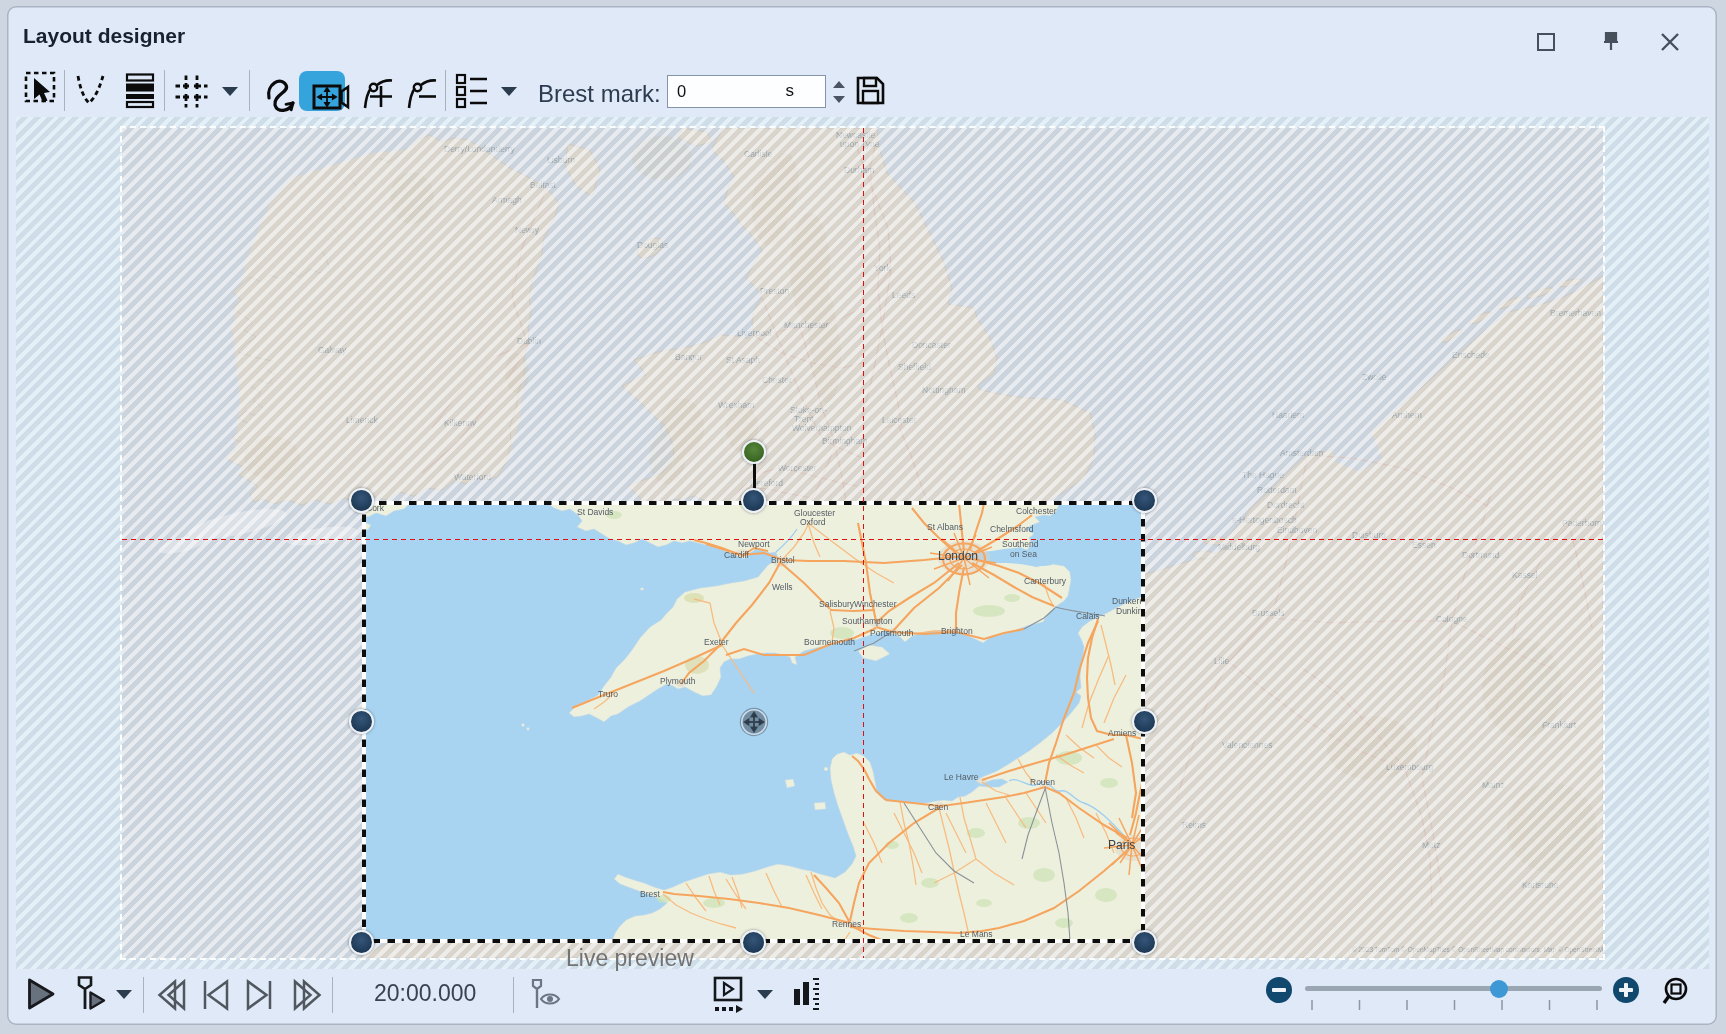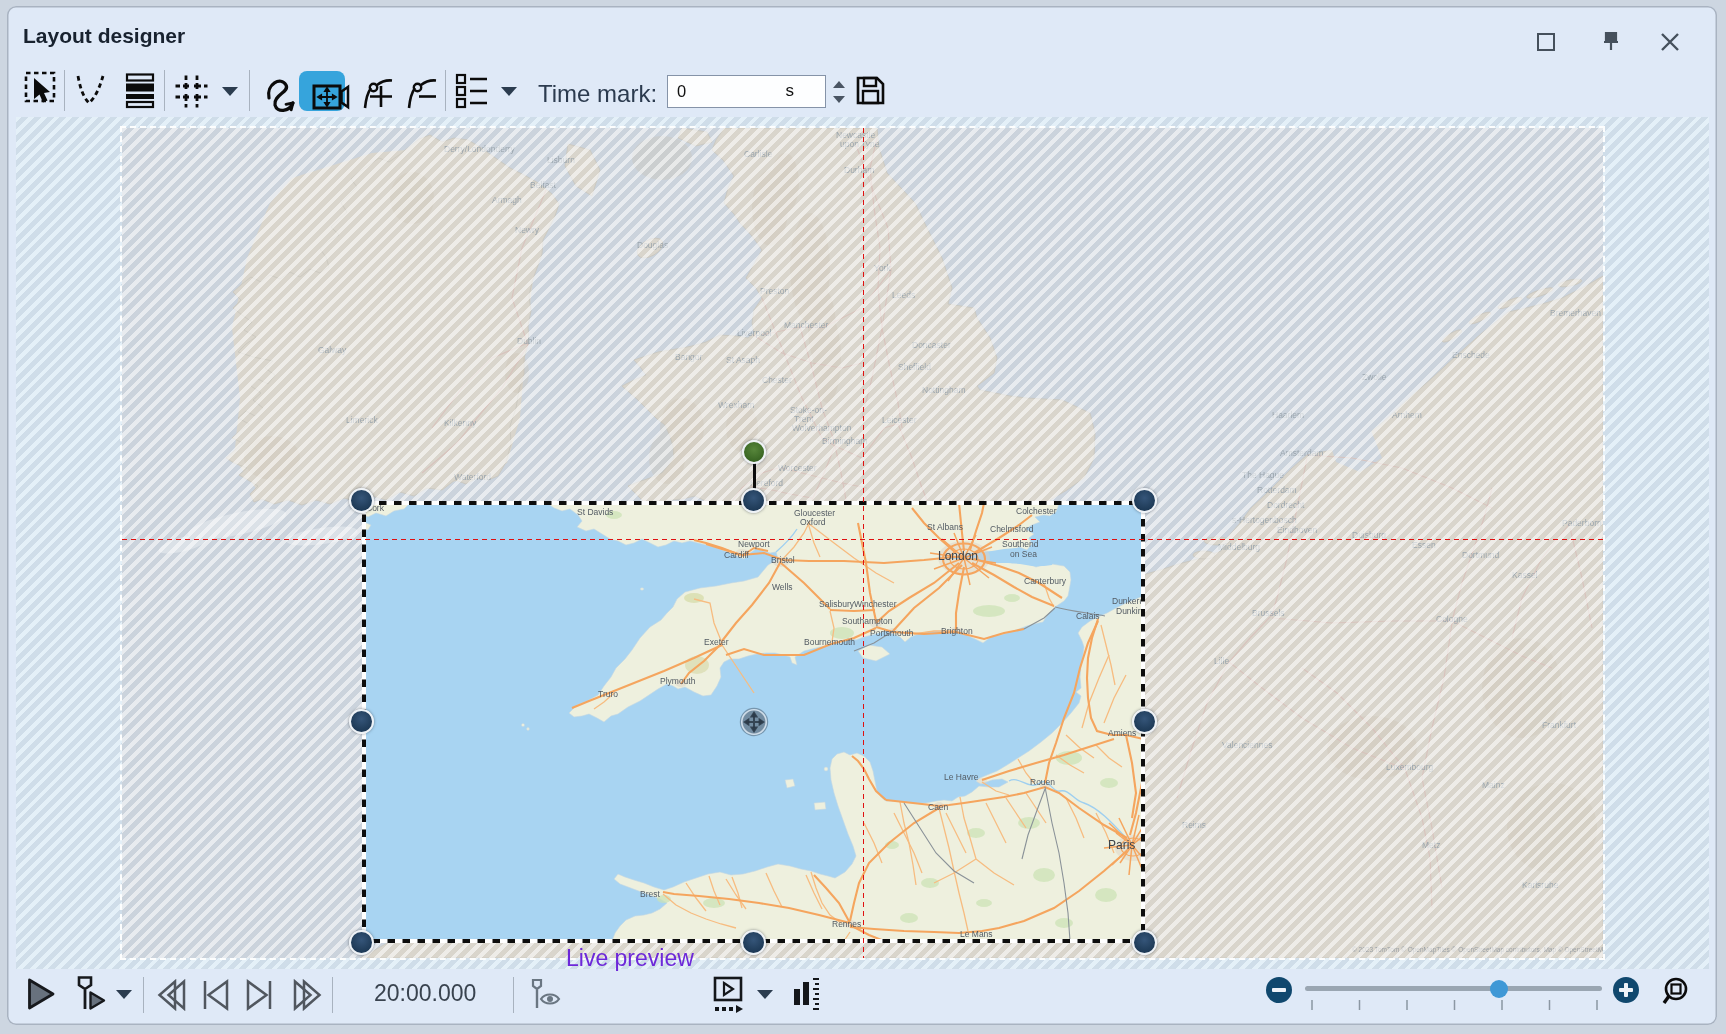--- a/index.html
+++ b/index.html
@@ -18,21 +18,21 @@
 .redh{position:absolute;left:106px;top:422px;width:1481px;height:1px;background:repeating-linear-gradient(90deg,#e01010 0px,#e01010 5px,rgba(224,16,16,0) 5px,rgba(224,16,16,0) 9px)}
 .hnd{position:absolute;width:21px;height:21px;border-radius:50%;background:radial-gradient(circle at 50% 38%,#355579 0%,#23405e 55%,#16304b 100%);border:2.5px solid #eef2f6;box-shadow:0 0 3px rgba(40,50,60,.55)}
 #rot{position:absolute;width:20px;height:20px;border-radius:50%;background:radial-gradient(circle at 50% 38%,#57863b 0%,#3e6b27 60%,#2c5419 100%);border:2.5px solid #eef2f6;box-shadow:0 0 3px rgba(40,50,60,.55)}
 #rotline{position:absolute;left:736.5px;top:343px;width:3.2px;height:44px;background:#0c0c0c}
 #ctr{position:absolute;left:723px;top:590px;width:30px;height:30px}
 #tmlabel{position:absolute;left:531px;top:74px;font-size:24px;color:#2c3b4f}
 #tminput{position:absolute;left:660px;top:69px;width:159px;height:33px;background:#fdfeff;border:1px solid #8593a8;box-sizing:border-box}
 #tminput .v{position:absolute;left:9px;top:6px;font-size:16.5px;color:#111}
 #tminput .s{position:absolute;right:31px;top:5px;font-size:17px;color:#111}
 #time{position:absolute;left:367px;top:974px;font-size:23px;color:#39434f}
-#lp{position:absolute;left:559px;top:939px;font-size:23px;color:#6d28d9}
+#lp{position:absolute;left:559px;top:939px;font-size:23px;color:#737373}
 </style>
 </head>
 <body>
 <div id="win">
  <div id="title">Layout designer</div>
 
  <svg class="abs" style="left:1524px;top:21px" width="30" height="30" viewBox="0 0 30 30">
       <rect x="7" y="7" width="16" height="16" fill="none" stroke="#45505c" stroke-width="2"></rect>
     </svg>
  <svg class="abs" style="left:1589px;top:20px" width="30" height="30" viewBox="0 0 30 30">
@@ -100,21 +100,21 @@
    <g stroke="#0b0b0b" fill="none">
    <rect x="3" y="3" width="8" height="8" stroke-width="2.2"></rect>
    <rect x="3" y="15" width="8" height="8" stroke-width="2.2"></rect>
    <rect x="3" y="27" width="8" height="8" stroke-width="2.2"></rect>
    <path d="M16 7 H33 M16 19 H33 M16 31 H33" stroke-width="2.6"></path>
    </g>
  </svg>
  <svg class="abs" style="left:492px;top:79px" width="20" height="13" viewBox="0 0 20 13">
       <path d="M2 2 L18 2 L10 11 Z" fill="#2b3c4f"></path>
     </svg>
- <div id="tmlabel">Time mark:</div>
+ <div id="tmlabel">Brest mark:</div>
  <div id="tminput">
       <span class="v">0</span>
       <span class="s">s</span>
     </div>
  <svg class="abs" style="left:820px;top:72px" width="24" height="28" viewBox="0 0 24 28">
    <path d="M12 3 L6 10 L18 10 Z" fill="#4a5563"></path>
    <path d="M12 25 L6 18 L18 18 Z" fill="#4a5563"></path>
  </svg>
  <svg class="abs" style="left:847px;top:68px" width="33" height="33" viewBox="0 0 33 33">
    <path d="M4 4 H23 L29 10 V29 H4 Z" fill="none" stroke="#0b0b0b" stroke-width="2.6"></path>

